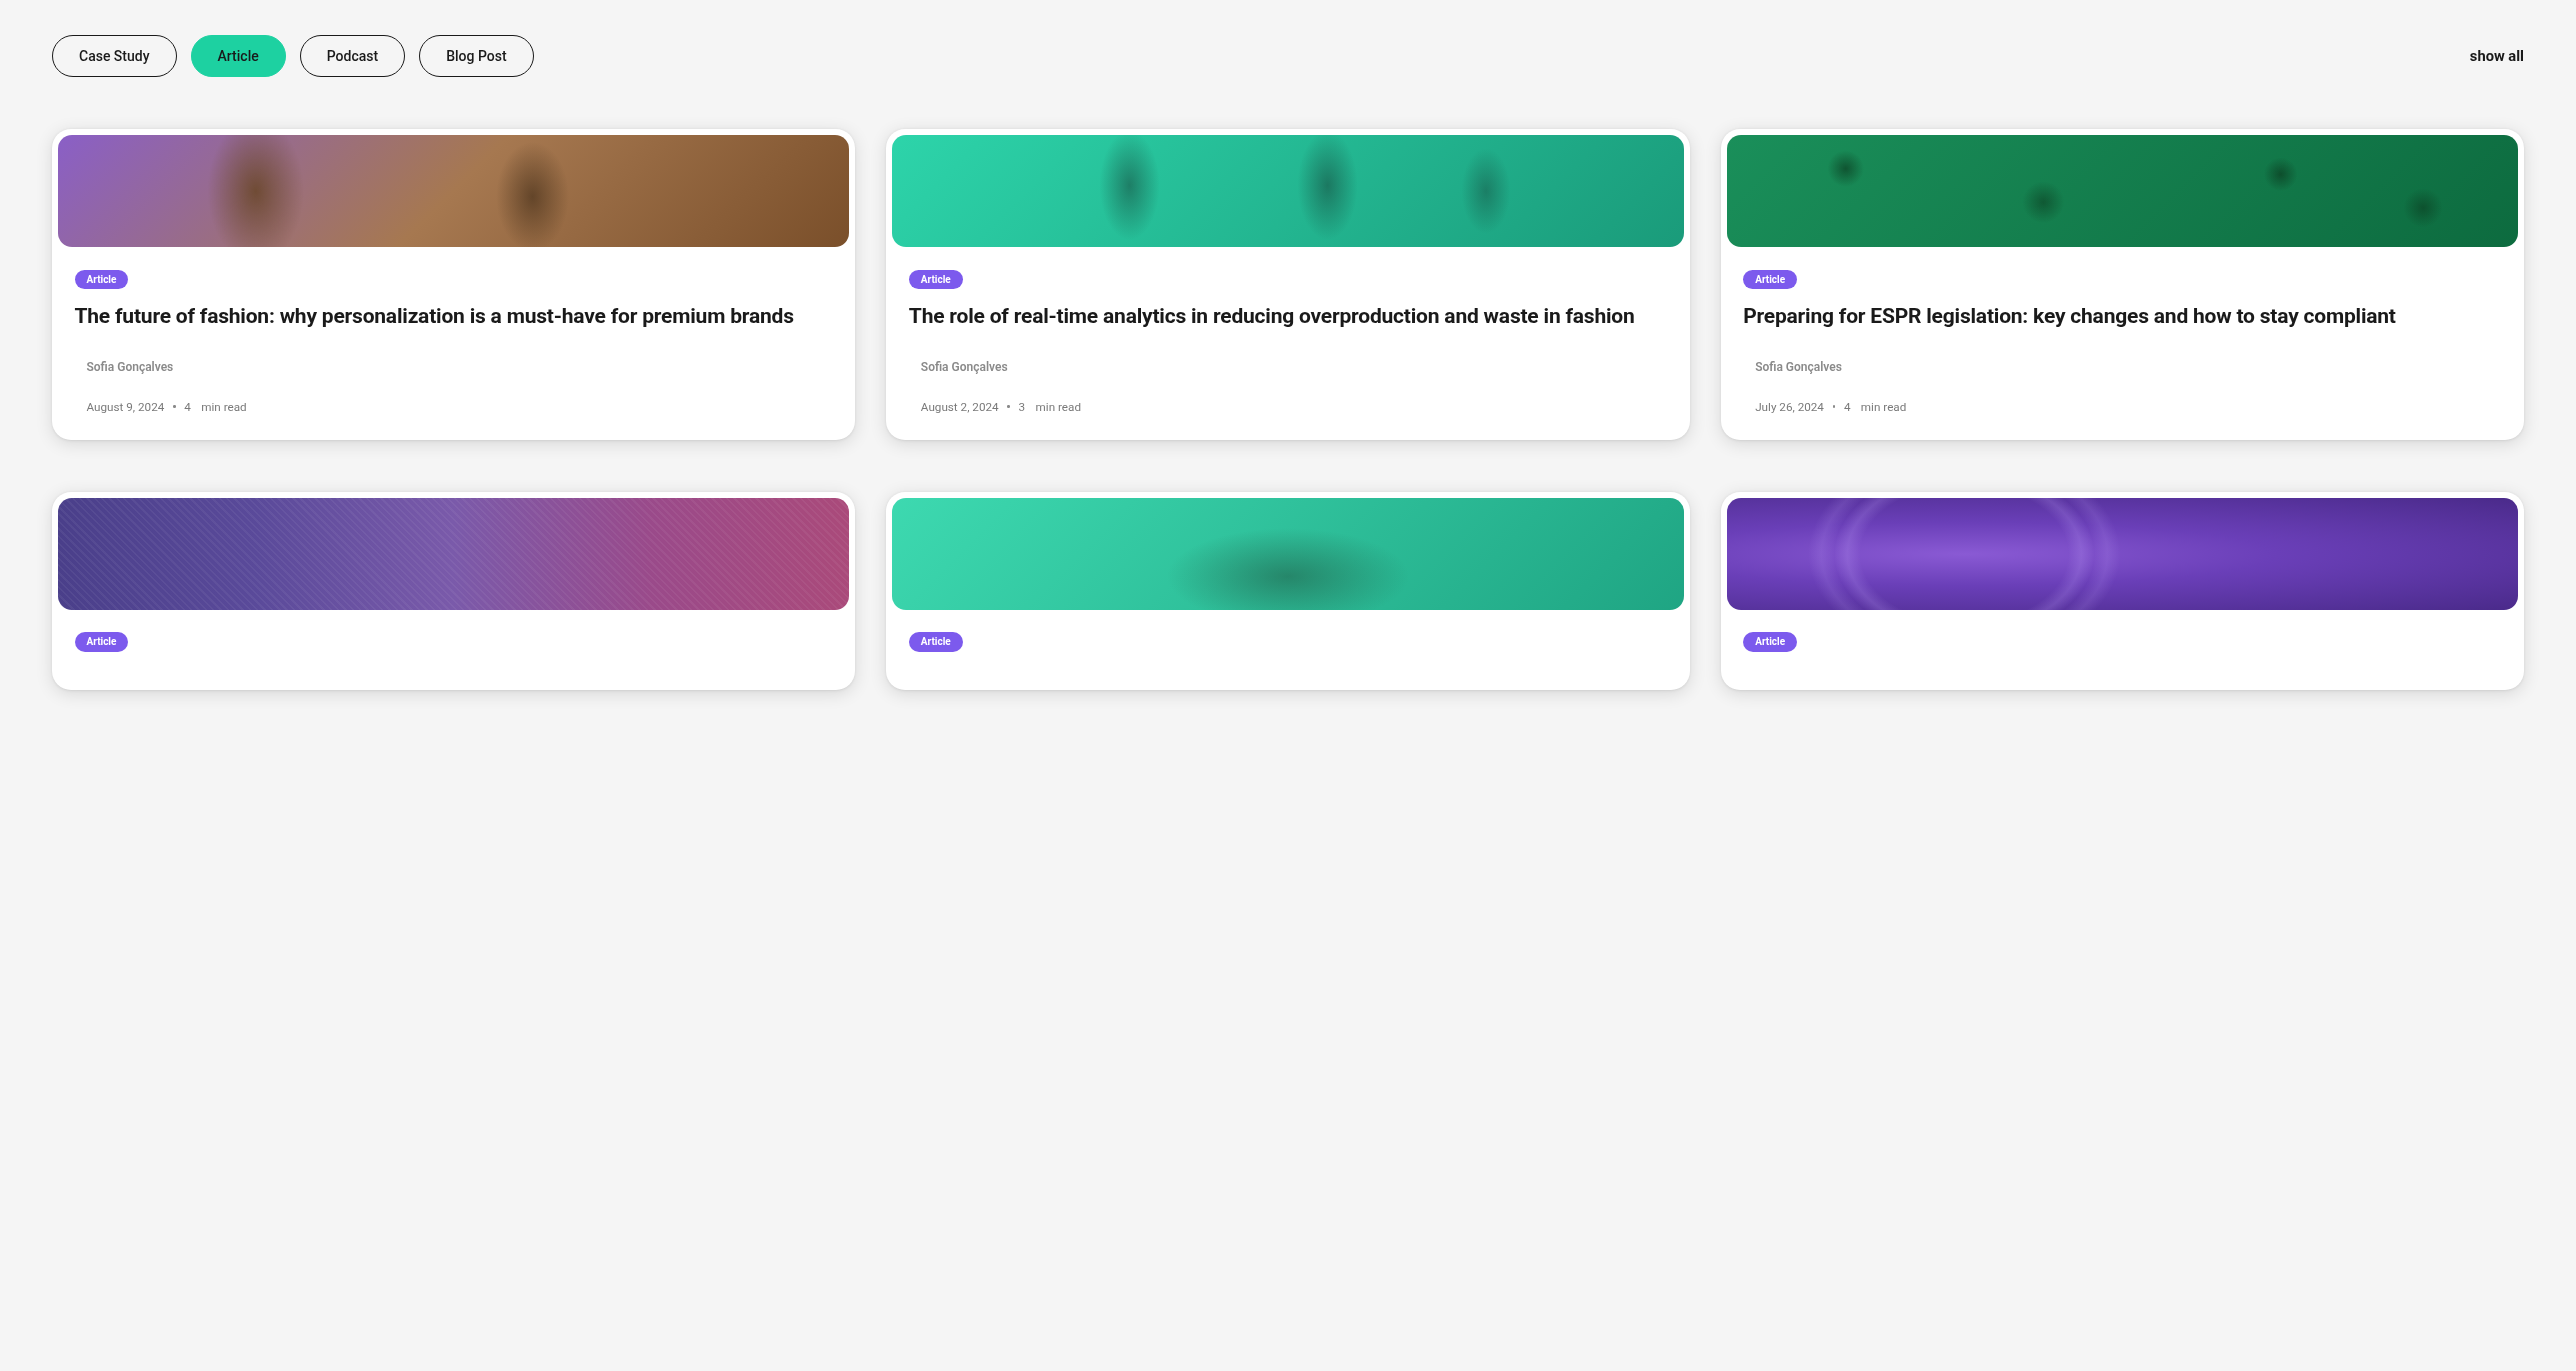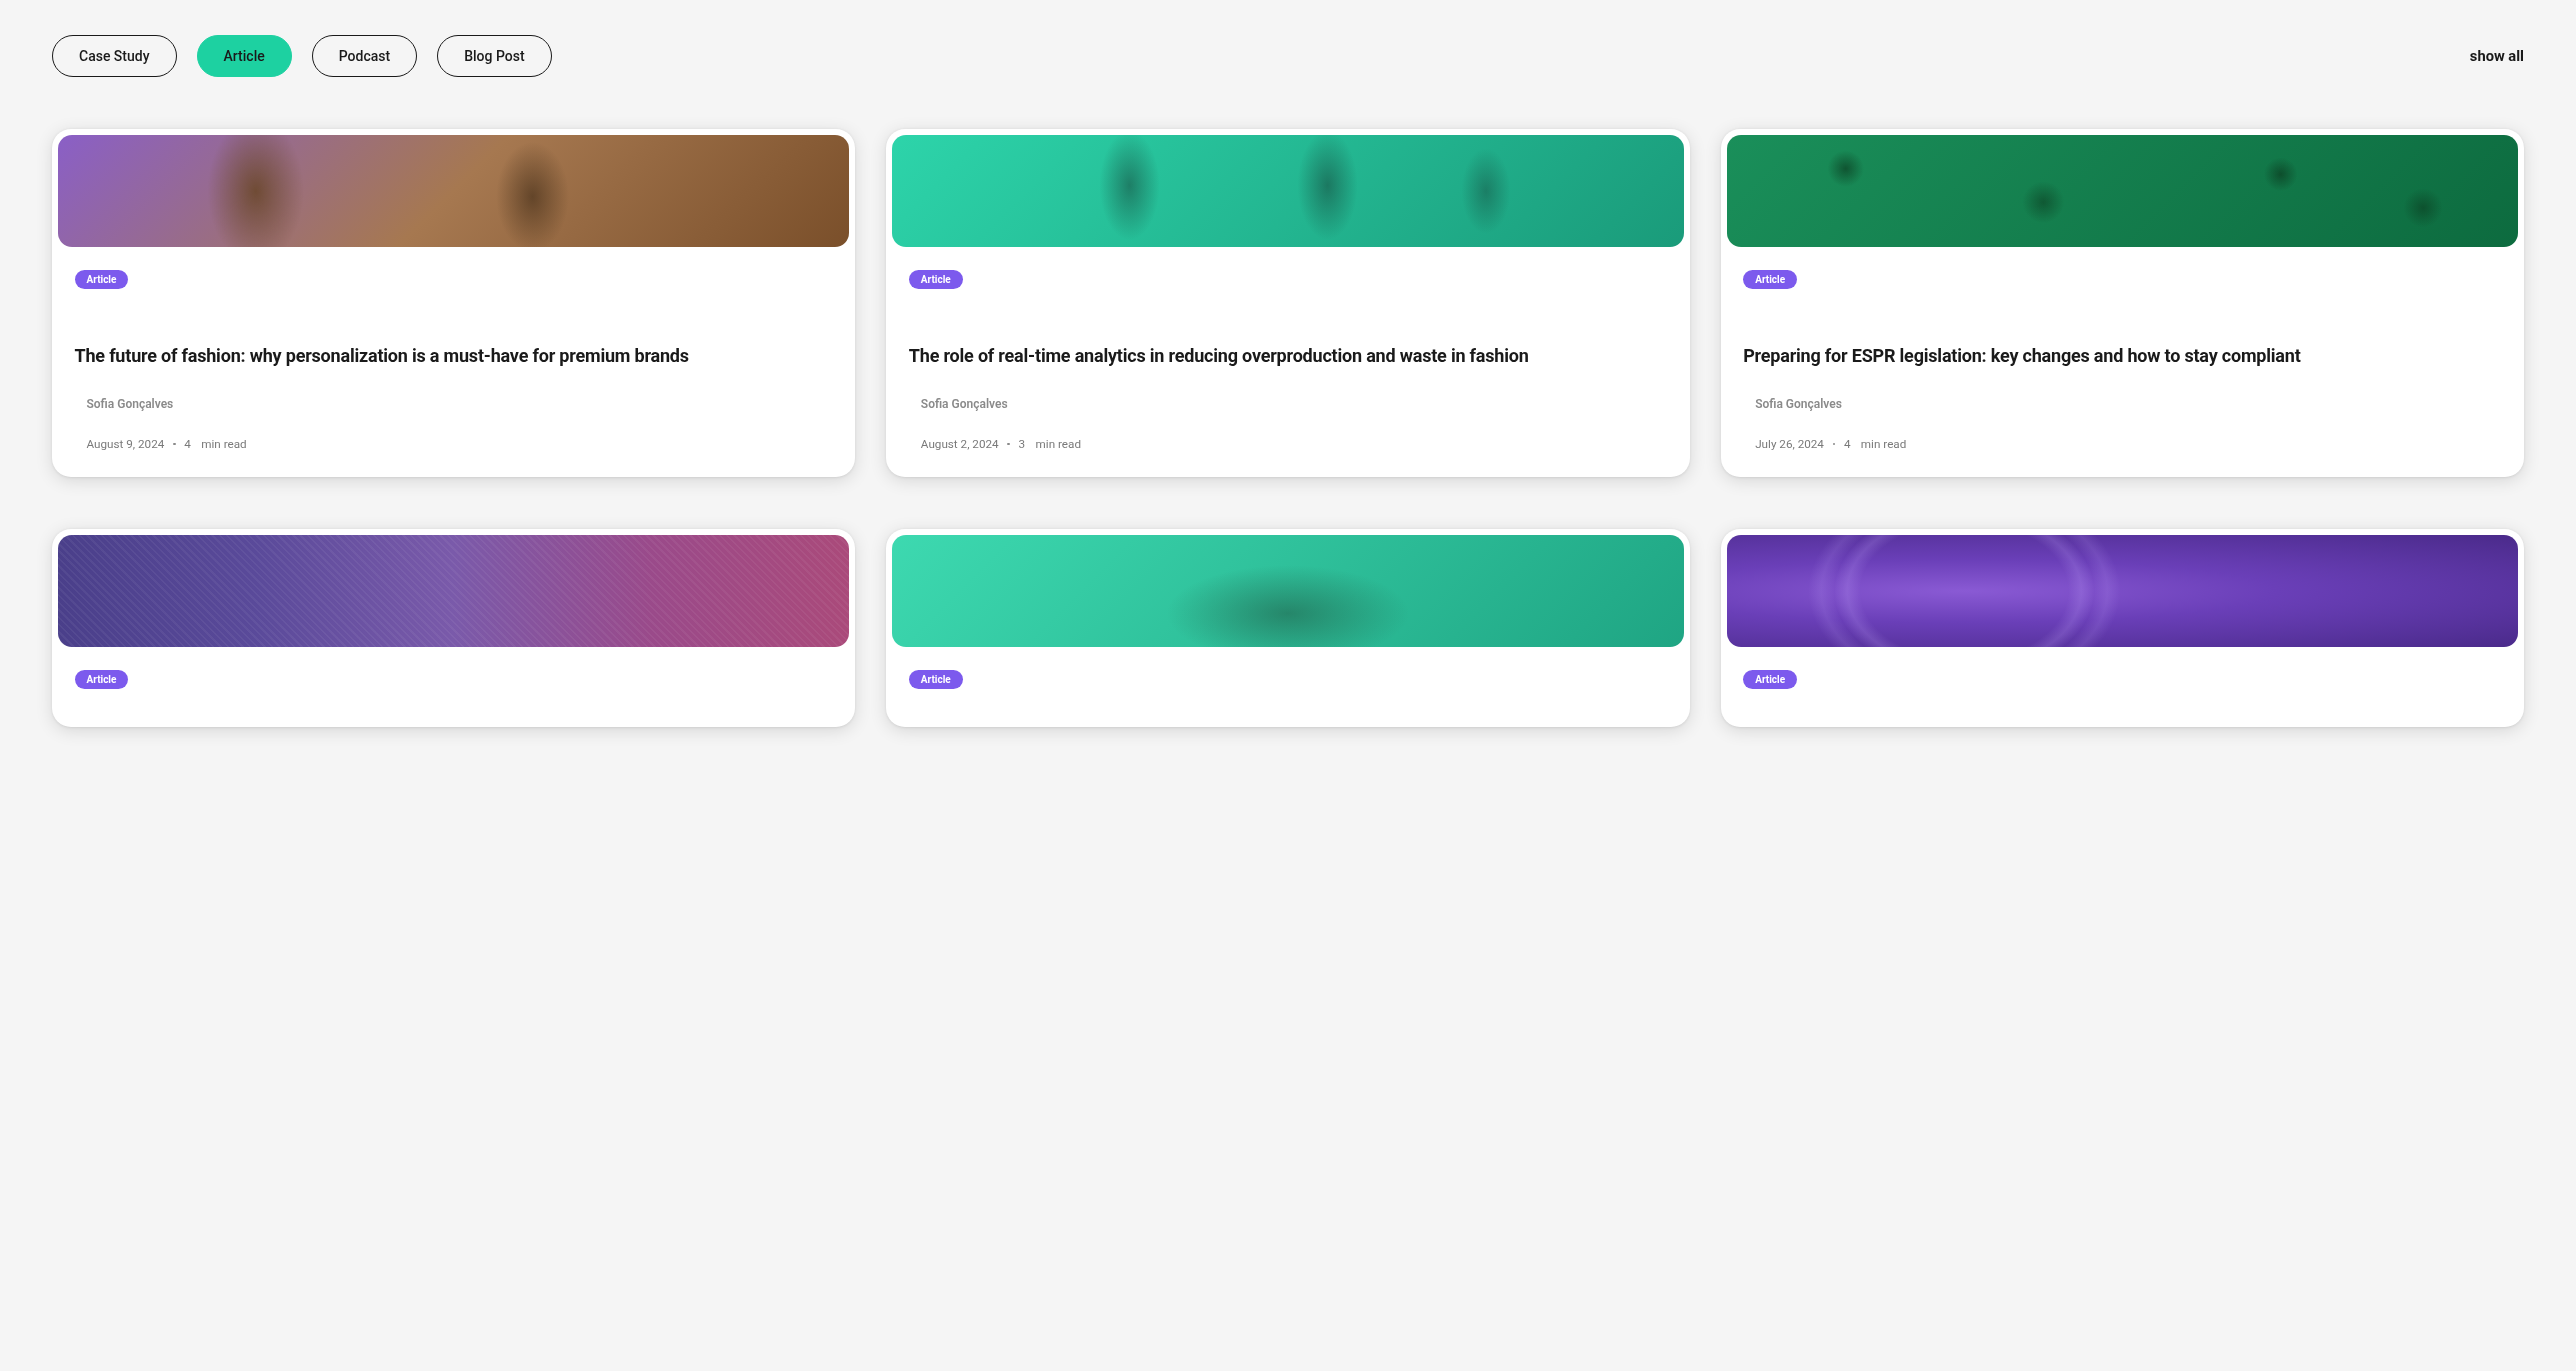--- a/index.html
+++ b/index.html
@@ -16,21 +16,21 @@
 
     .top-bar {
       display: flex;
       justify-content: space-between;
       align-items: center;
       margin-bottom: 52px;
     }
 
     .filter-pills {
       display: flex;
-      gap: 20px;
+      gap: 14px;
     }
 
     .filter-pill {
       padding: 12px 26px;
       border-radius: 864px;
       border: 1.3px solid #1a1a1a;
       background: transparent;
       font-size: 14px;
       font-weight: 500;
       color: #1a1a1a;
@@ -173,27 +173,26 @@
       color: #ffffff;
       font-size: 10px;
       font-weight: 700;
       padding: 4.3px 12px;
       border-radius: 864px;
       margin-bottom: 12px;
       align-self: flex-start;
     }
 
     .card-title {
-      font-size: 18px;
+      font-size: 21px;
       font-weight: 700;
       color: #1a1a1a;
       line-height: 1.45;
       margin-bottom: auto;
       letter-spacing: -0.2px;
-      margin-top: 42px;
     }
 
     .card-meta {
       margin-top: 28px;
     }
 
     .card-author {
       font-size: 12px;
       font-weight: 600;
       color: #8a8a8a;

